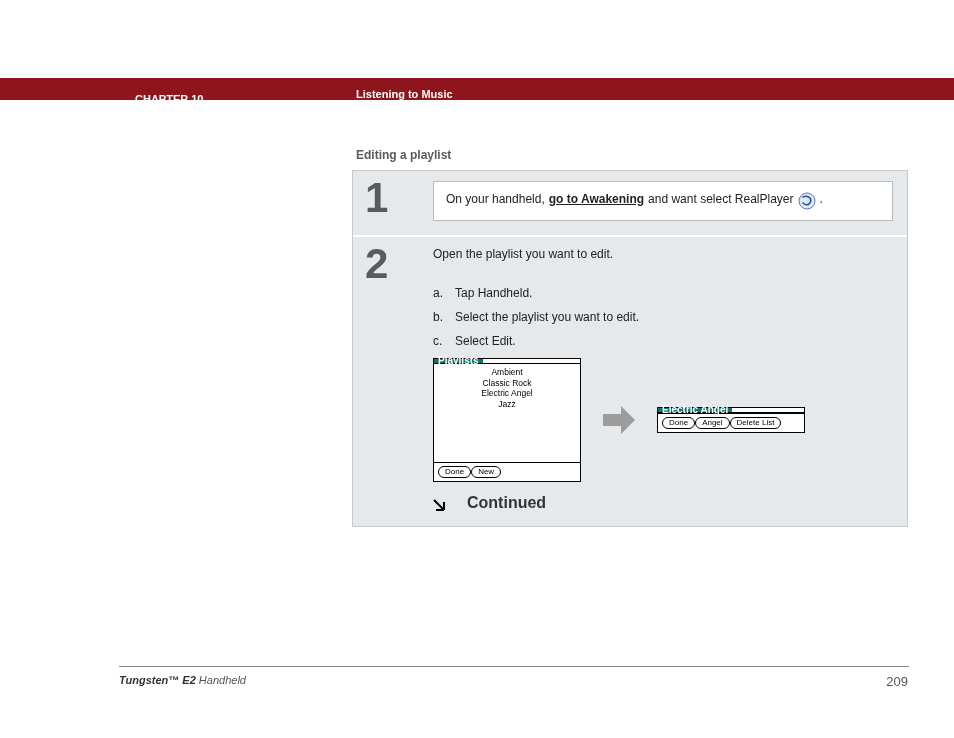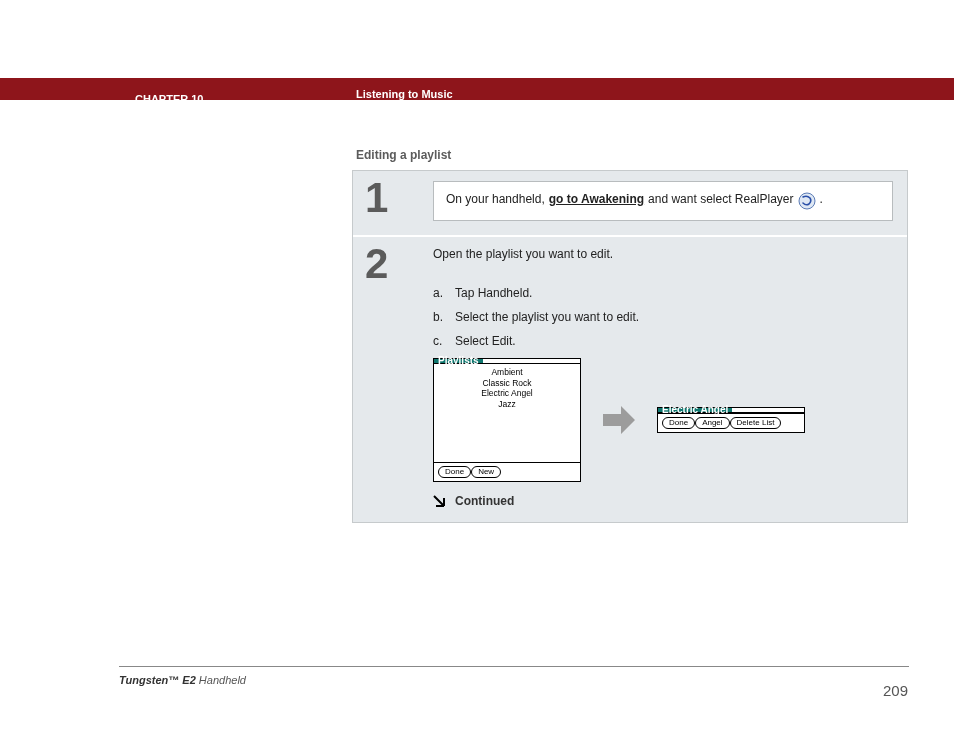--- a/index.html
+++ b/index.html
@@ -153,26 +153,26 @@
     padding: 0 6px;
     background: #fff;
     line-height: 1.3;
   }
   .arrow-icon {
     width: 40px;
     height: 40px;
     flex-shrink: 0;
   }
   .continued {
-    font-size: 12px;
+    font-size: 16px;
     font-weight: bold;
     color: #333;
     display: flex;
     align-items: center;
-    gap: 10px;
+    gap: 22px;
   }
   .continued-arrow {
     width: 12px;
     height: 12px;
   }
   .footer-line {
     position: absolute;
     left: 119px;
     top: 666px;
     width: 790px;
@@ -185,23 +185,22 @@
     top: 674px;
     font-size: 11px;
     color: #555;
     font-style: italic;
   }
   .footer-left b { color: #333; }
   .footer-right {
     position: absolute;
     right: 46px;
     top: 674px;
-    font-size: 15px;
+    font-size: 13px;
     color: #555;
-    margin-top: 8px;
   }
 </style>
 </head>
 <body>
 
 <div class="header-bar">
   <span class="header-chapter">CHAPTER 10</span>
   <span class="header-section">Listening to Music</span>
 </div>
 

